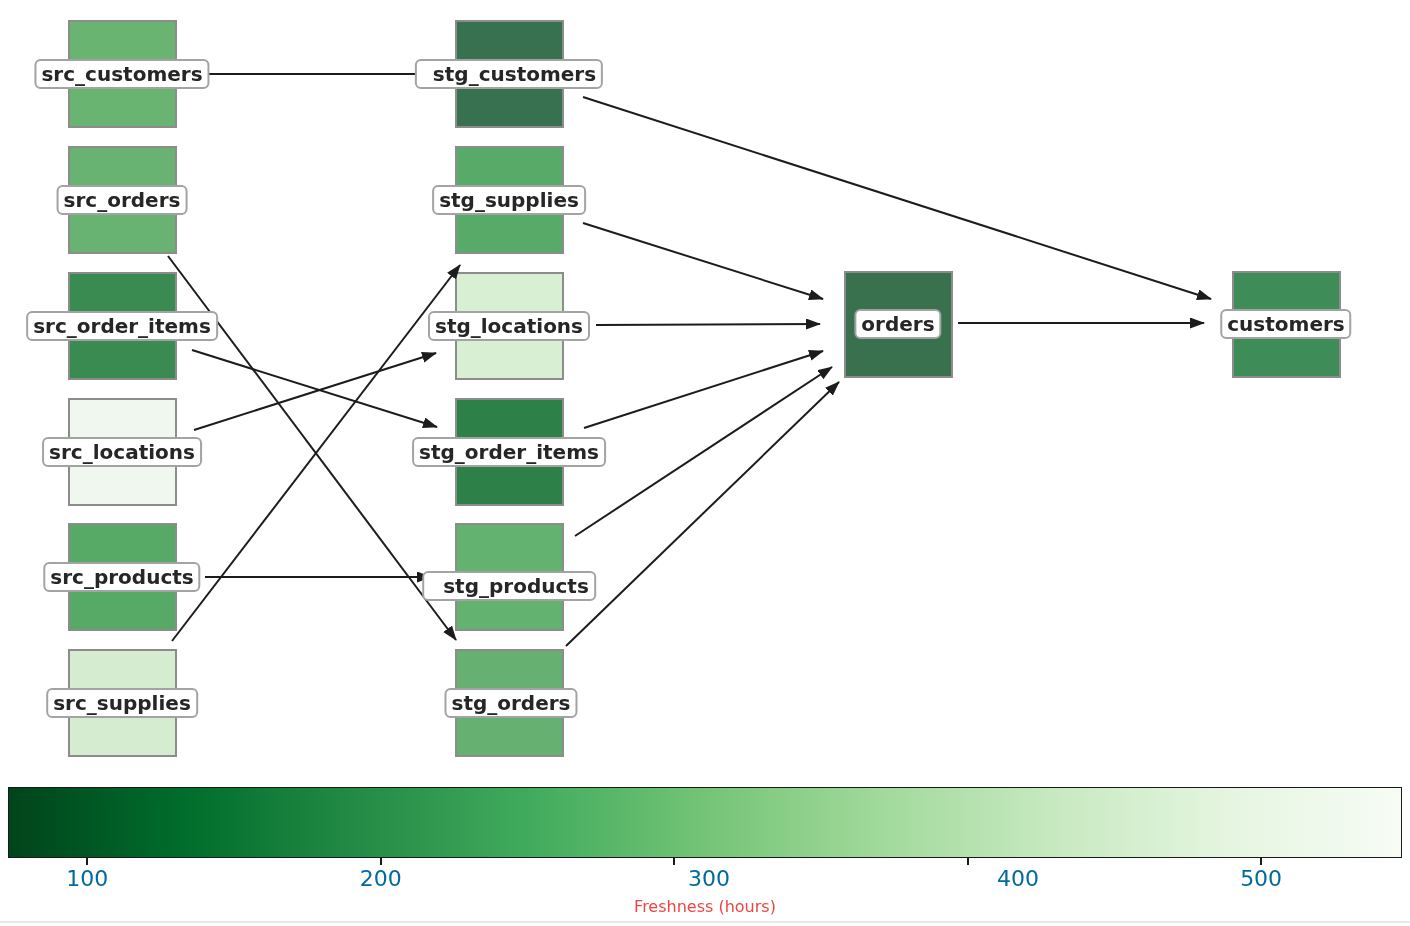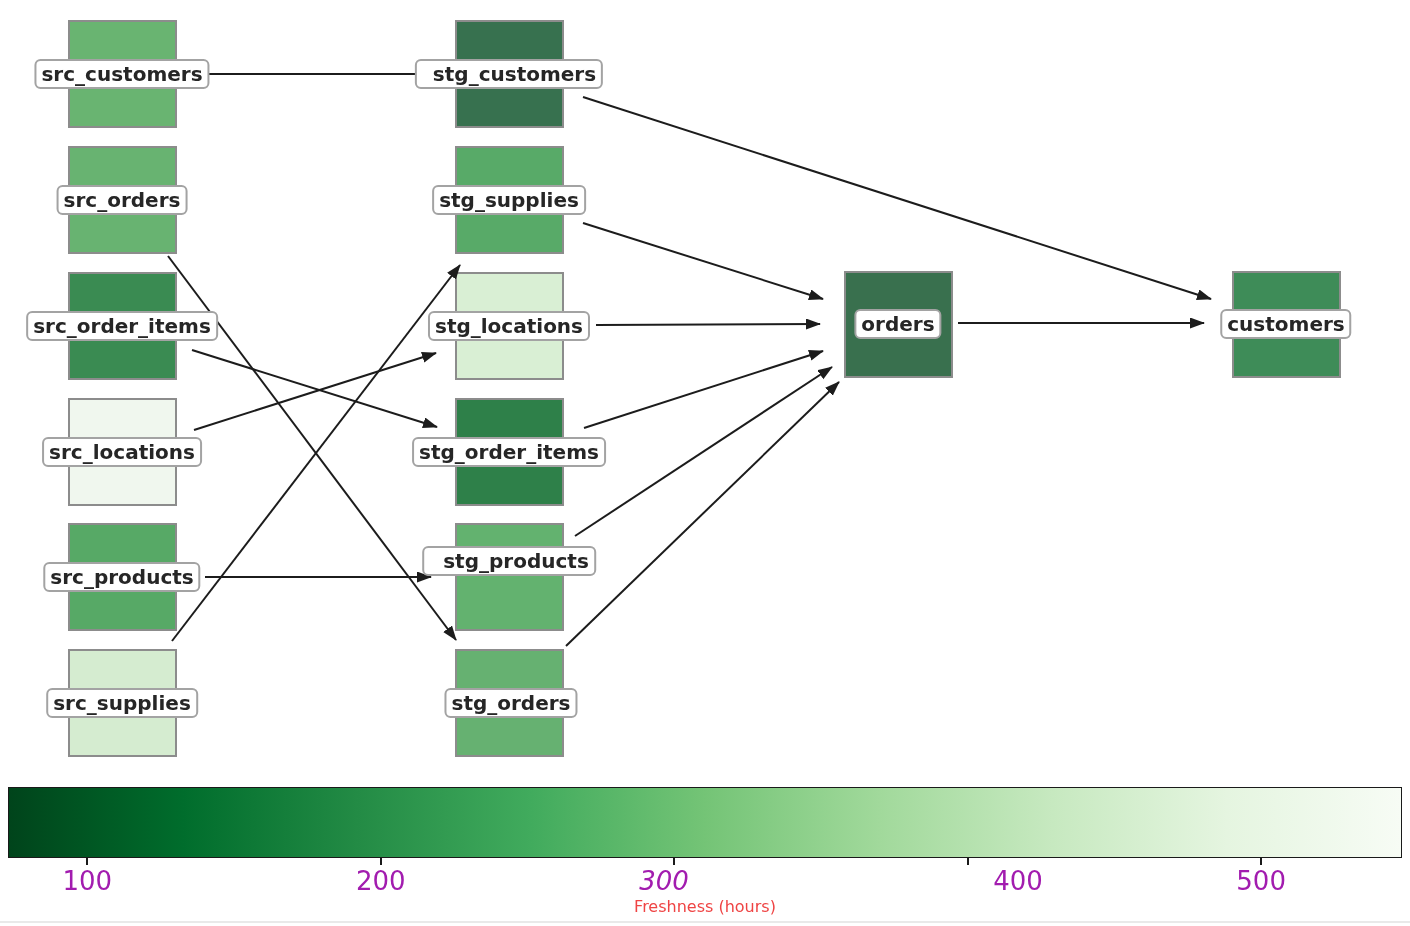--- a/index.html
+++ b/index.html
@@ -34,21 +34,21 @@
     border:1.3px solid #1a1a1a;
     box-sizing:border-box;z-index:1;
   }
   .cb-tick{
     position:absolute;top:858px;width:2px;height:7px;
     background:#1a1a1a;transform:translateX(-1px);z-index:1;
   }
   .cb-ticklabel{
     position:absolute;top:866px;
     transform:translateX(-50%);
-    font-size:26px;color:#a21caf;z-index:1;
+    font-size:22px;color:#0369a1;z-index:1;
   }
   #cb-axis-label{
     position:absolute;top:897px;left:705px;
     transform:translateX(-50%);
     font-size:16px;color:#ef4444;z-index:1;
   }
   #bottom-rule{
     position:absolute;left:0;top:921px;width:1410px;height:2px;
     background:#e9e9e9;z-index:1;
   }
@@ -92,37 +92,37 @@
       <div class="node-label" style="left: 122px; top: 703px;">src_supplies</div>
       <div class="node-box" style="left: 455px; top: 20px; width: 109px; height: 108px; background: rgb(55, 113, 79);"></div>
       <div class="node-label" style="left: 509px; top: 74px; padding-left: 16px;">stg_customers</div>
       <div class="node-box" style="left: 455px; top: 146px; width: 109px; height: 108px; background: rgb(88, 170, 104);"></div>
       <div class="node-label" style="left: 509px; top: 200px;">stg_supplies</div>
       <div class="node-box" style="left: 455px; top: 272px; width: 109px; height: 108px; background: rgb(217, 239, 212);"></div>
       <div class="node-label" style="left: 509px; top: 326px;">stg_locations</div>
       <div class="node-box" style="left: 455px; top: 398px; width: 109px; height: 108px; background: rgb(46, 128, 73);"></div>
       <div class="node-label" style="left: 509px; top: 452px;">stg_order_items</div>
       <div class="node-box" style="left: 455px; top: 523px; width: 109px; height: 108px; background: rgb(99, 178, 111);"></div>
-      <div class="node-label" style="left: 509px; top: 561px; padding-left: 19px;">stg_products</div>
+      <div class="node-label" style="left: 509px; top: 586px; padding-left: 19px;">stg_products</div>
       <div class="node-box" style="left: 455px; top: 649px; width: 109px; height: 108px; background: rgb(102, 177, 113);"></div>
       <div class="node-label" style="left: 511px; top: 703px;">stg_orders</div>
       <div class="node-box" style="left: 844px; top: 271px; width: 109px; height: 107px; background: rgb(57, 112, 78);"></div>
       <div class="node-label" style="left: 898px; top: 324px;">orders</div>
       <div class="node-box" style="left: 1232px; top: 271px; width: 109px; height: 107px; background: rgb(62, 140, 88);"></div>
       <div class="node-label" style="left: 1286px; top: 324px;">customers</div>
     </div>
 
   <div id="colorbar" style="background: linear-gradient(to right, rgb(0, 68, 27) 0%, rgb(0, 109, 44) 12.5%, rgb(35, 139, 69) 25%, rgb(65, 171, 93) 37.5%, rgb(116, 196, 118) 50%, rgb(161, 217, 155) 62.5%, rgb(199, 233, 192) 75%, rgb(229, 245, 224) 87.5%, rgb(247, 252, 245) 100%);"></div>
   <div id="cb-ticks">
       <div class="cb-tick" style="left: 87.2379px;"></div>
       <div class="cb-ticklabel" style="left: 87.2379px;">100</div>
       <div class="cb-tick" style="left: 380.712px;"></div>
       <div class="cb-ticklabel" style="left: 380.712px;">200</div>
       <div class="cb-tick" style="left: 674.185px;"></div>
-      <div class="cb-ticklabel" style="left: 664px; font-style: italic;">300</div>
+      <div class="cb-ticklabel" style="left: 709px;">300</div>
       <div class="cb-tick" style="left: 967.659px;"></div>
       <div class="cb-ticklabel" style="left: 1018px;">400</div>
       <div class="cb-tick" style="left: 1261.13px;"></div>
       <div class="cb-ticklabel" style="left: 1261.13px;">500</div>
     </div>
   <div id="cb-axis-label">Freshness (hours)</div>
 
   <div id="bottom-rule"></div>
 </div>
 

